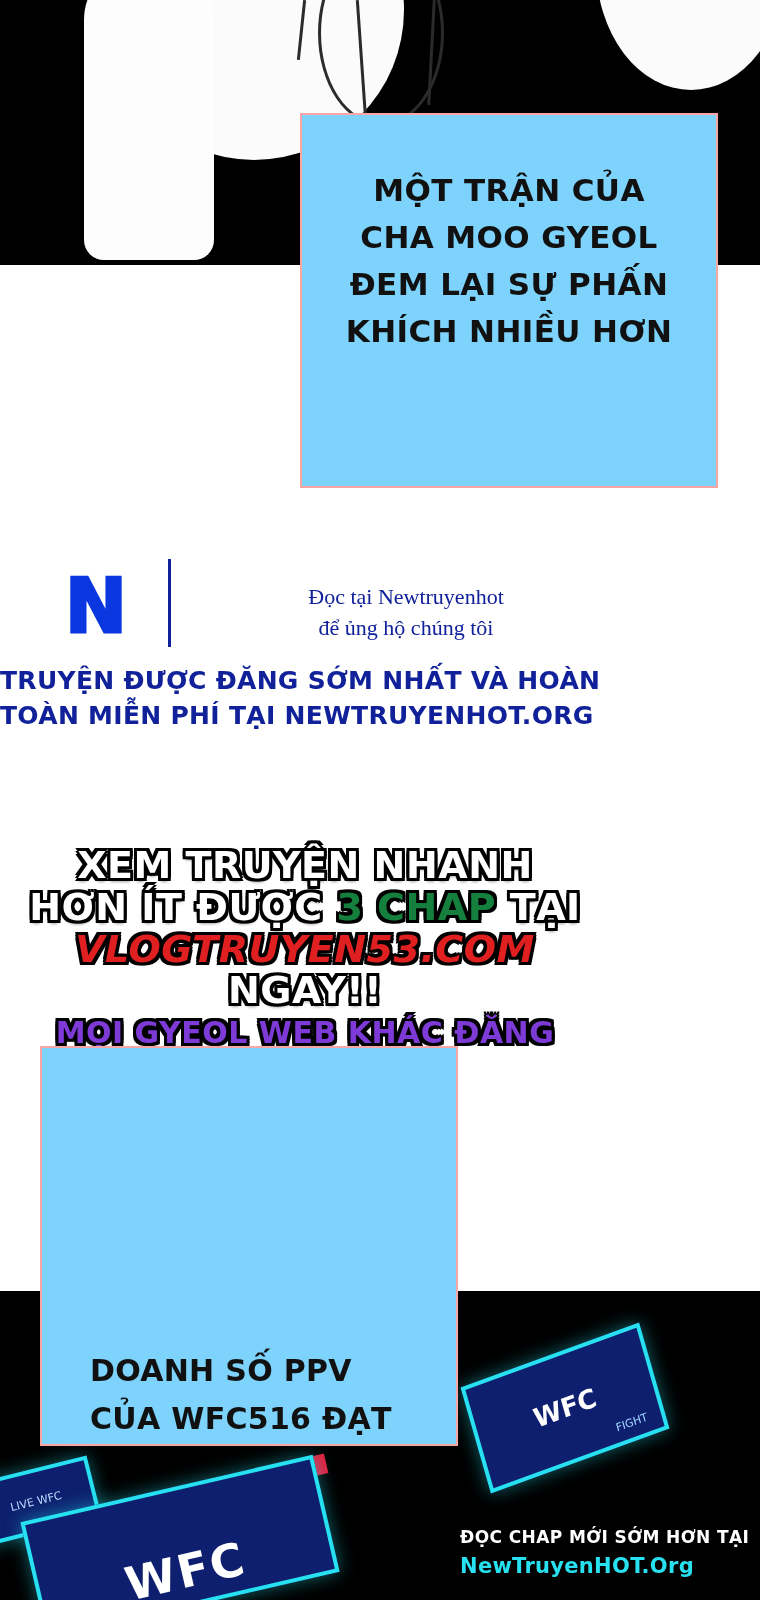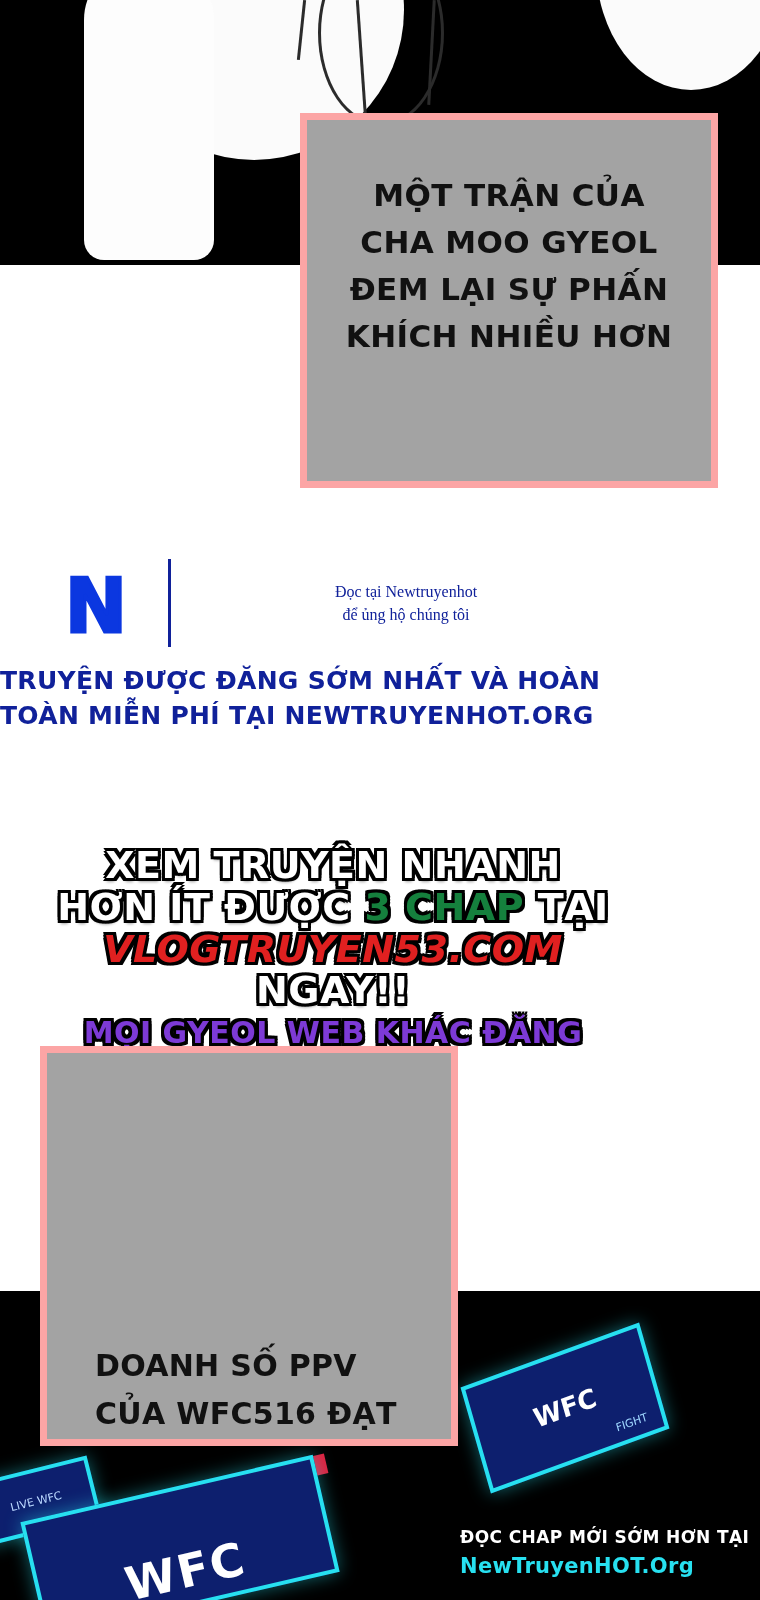--- a/index.html
+++ b/index.html
@@ -65,22 +65,22 @@
   .art-dark-edge {
     position: absolute;
     left: 0; top: 0;
     width: 96px; height: 265px;
     background: #000;
   }
 
   
   .speech-box {
     position: absolute;
-    background: #a3a3a3;
-    border: 7px solid #fca5a5;
+    background: #7dd3fc;
+    border: 2px solid #fca5a5;
     box-sizing: border-box;
   }
   .box-1 {
     left: 300px; top: 113px;
     width: 418px; height: 375px;
     display: flex;
     align-items: flex-start;
     justify-content: center;
     padding-top: 52px;
   }
@@ -131,21 +131,21 @@
     width: 3px; height: 88px;
     background: #10219a;
   }
   .nth-lines {
     position: absolute;
     left: 196px; top: 28px;
     width: 420px;
     text-align: center;
     font-family: "Liberation Serif", serif;
     color: #10219a;
-    font-size: 16px;
+    font-size: 22px;
     line-height: 1.42;
     font-weight: 500;
   }
   .nth-banner {
     position: absolute;
     left: 0; top: 110px;
     width: 760px;
     font-family: "DejaVu Sans", sans-serif;
     font-weight: 700;
     font-size: 25px;
@@ -154,21 +154,20 @@
     letter-spacing: 0.3px;
     white-space: pre-line;
   }
 
   
   .promo-vlog {
     position: absolute;
     left: 0; top: 845px;
     width: 610px;
     text-align: center;
-    margin-left: 28px;
   }
   .vlog-line {
     position: relative;
     font-family: "DejaVu Sans", sans-serif;
     font-weight: 700;
     line-height: 1.1;
     letter-spacing: 0.5px;
   }
   .vlog-big { font-size: 38px; }
   .vlog-mid { font-size: 30px; }

